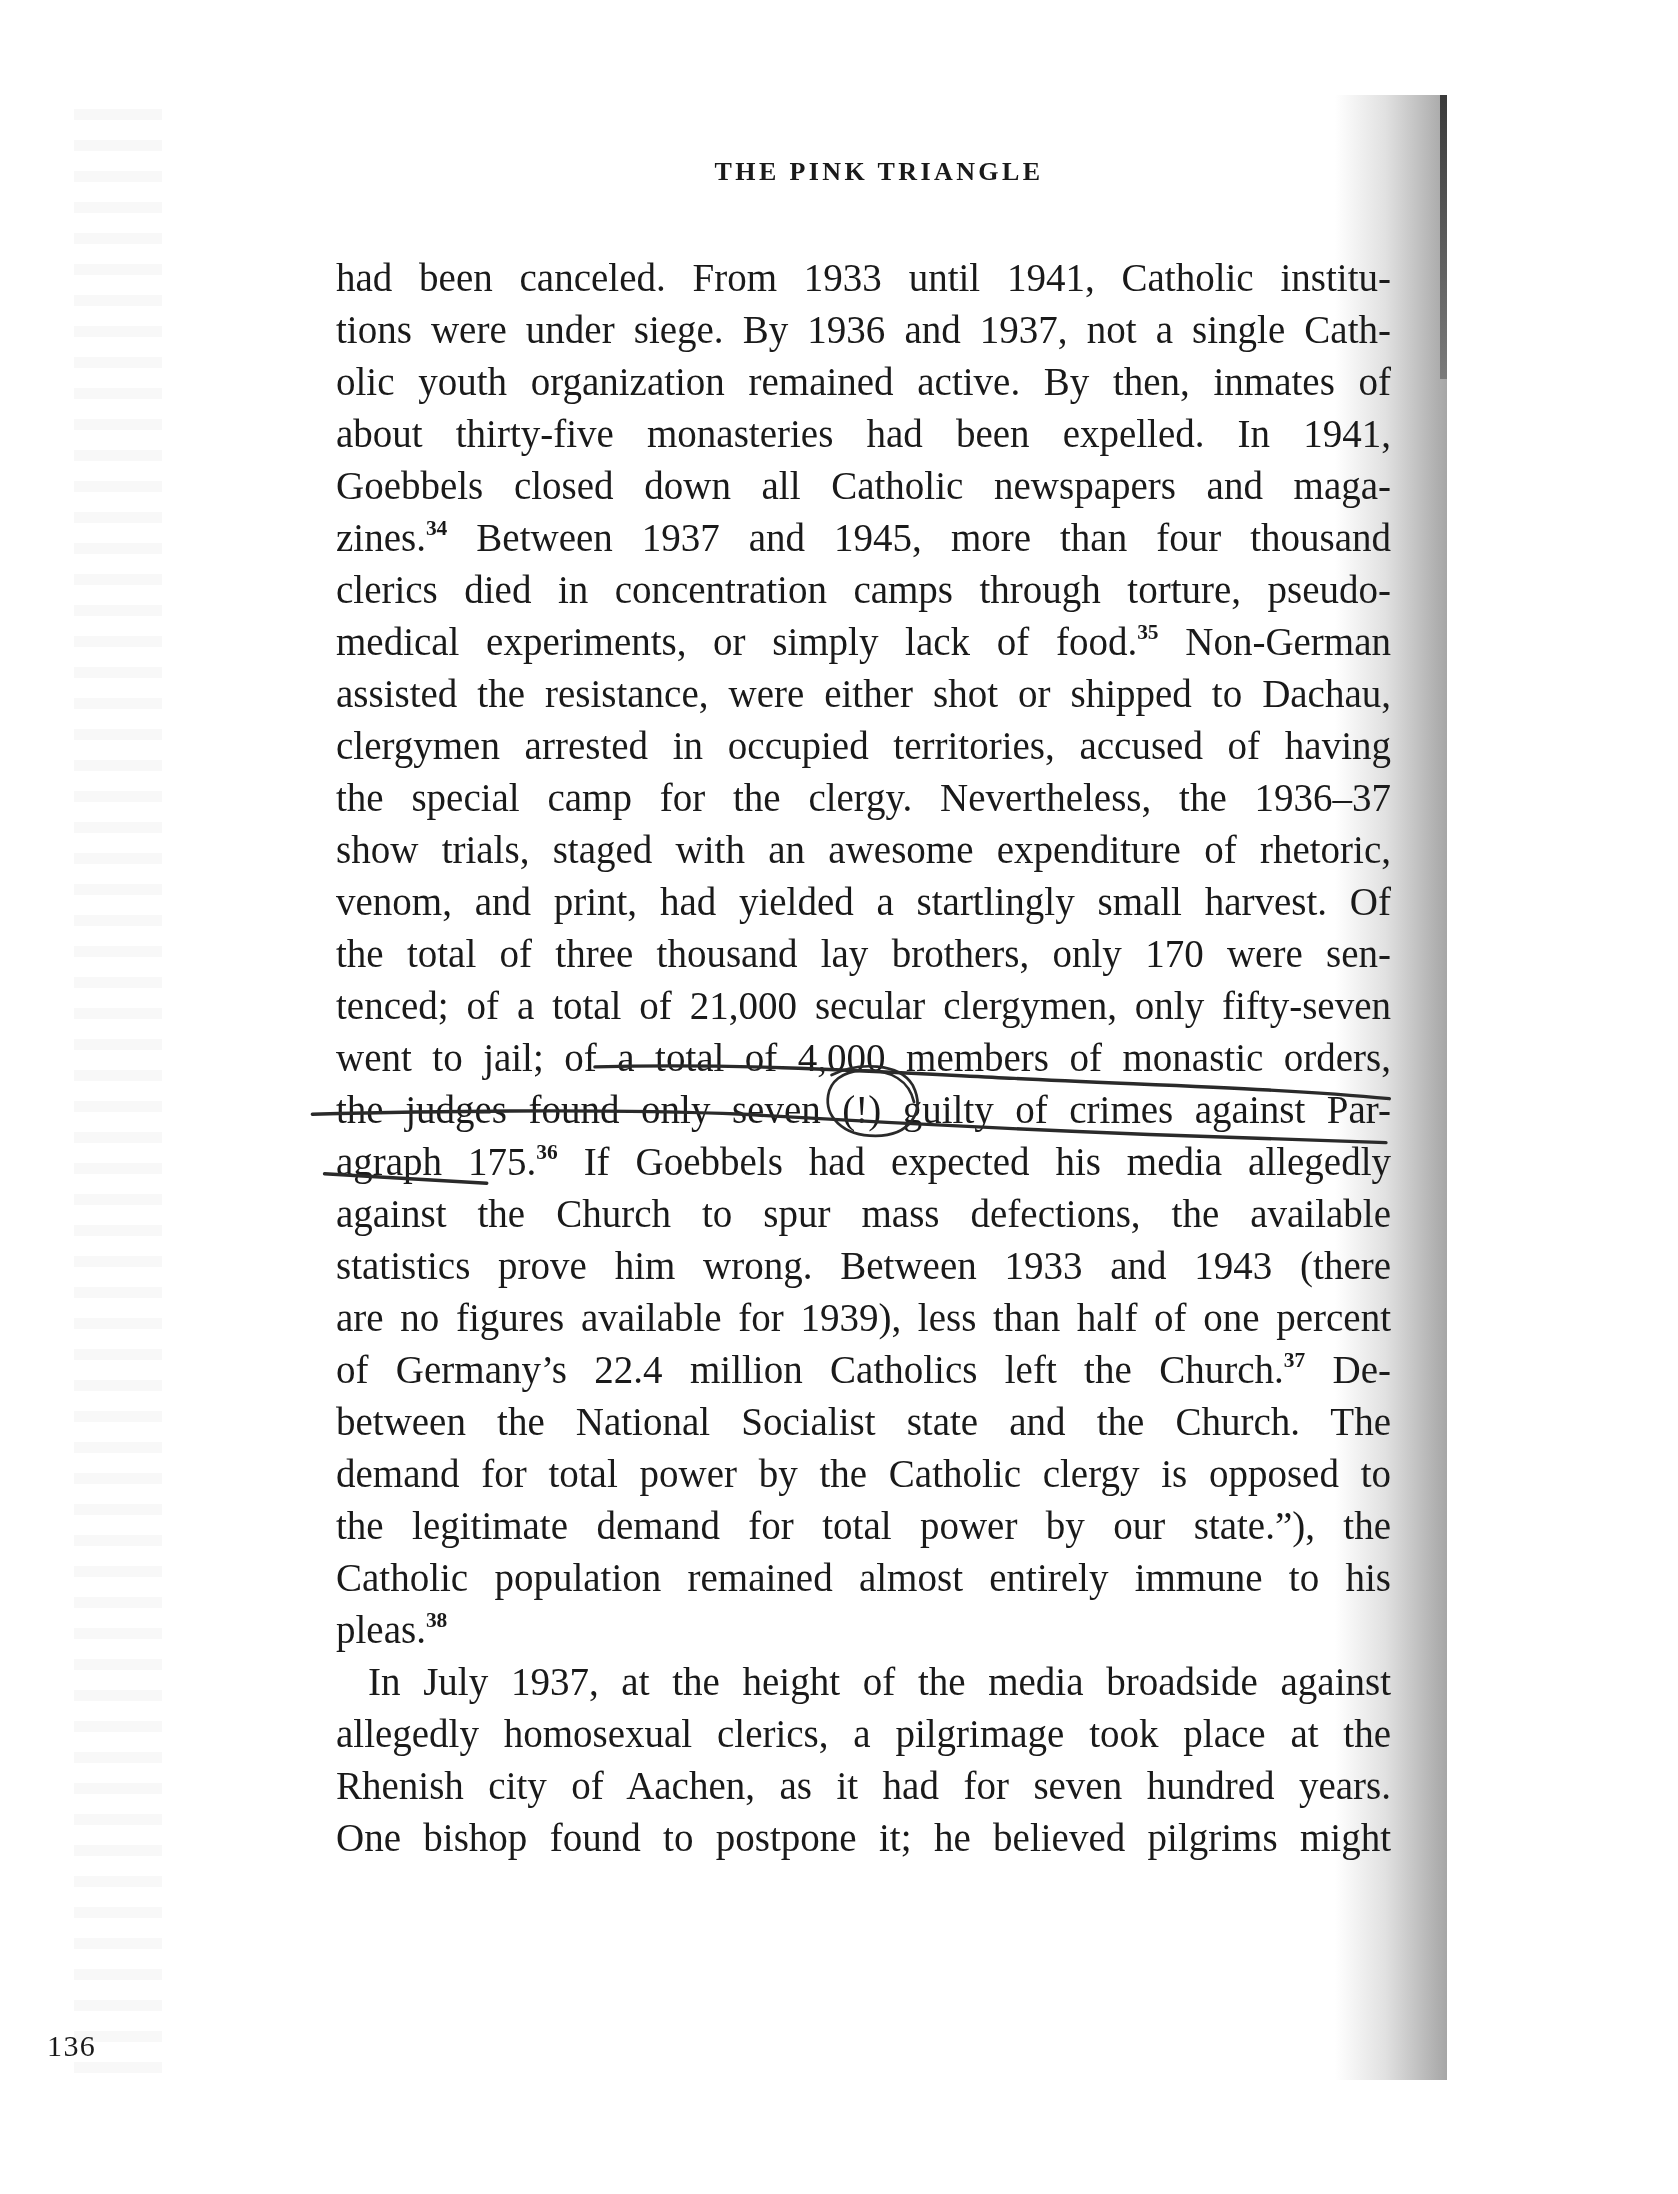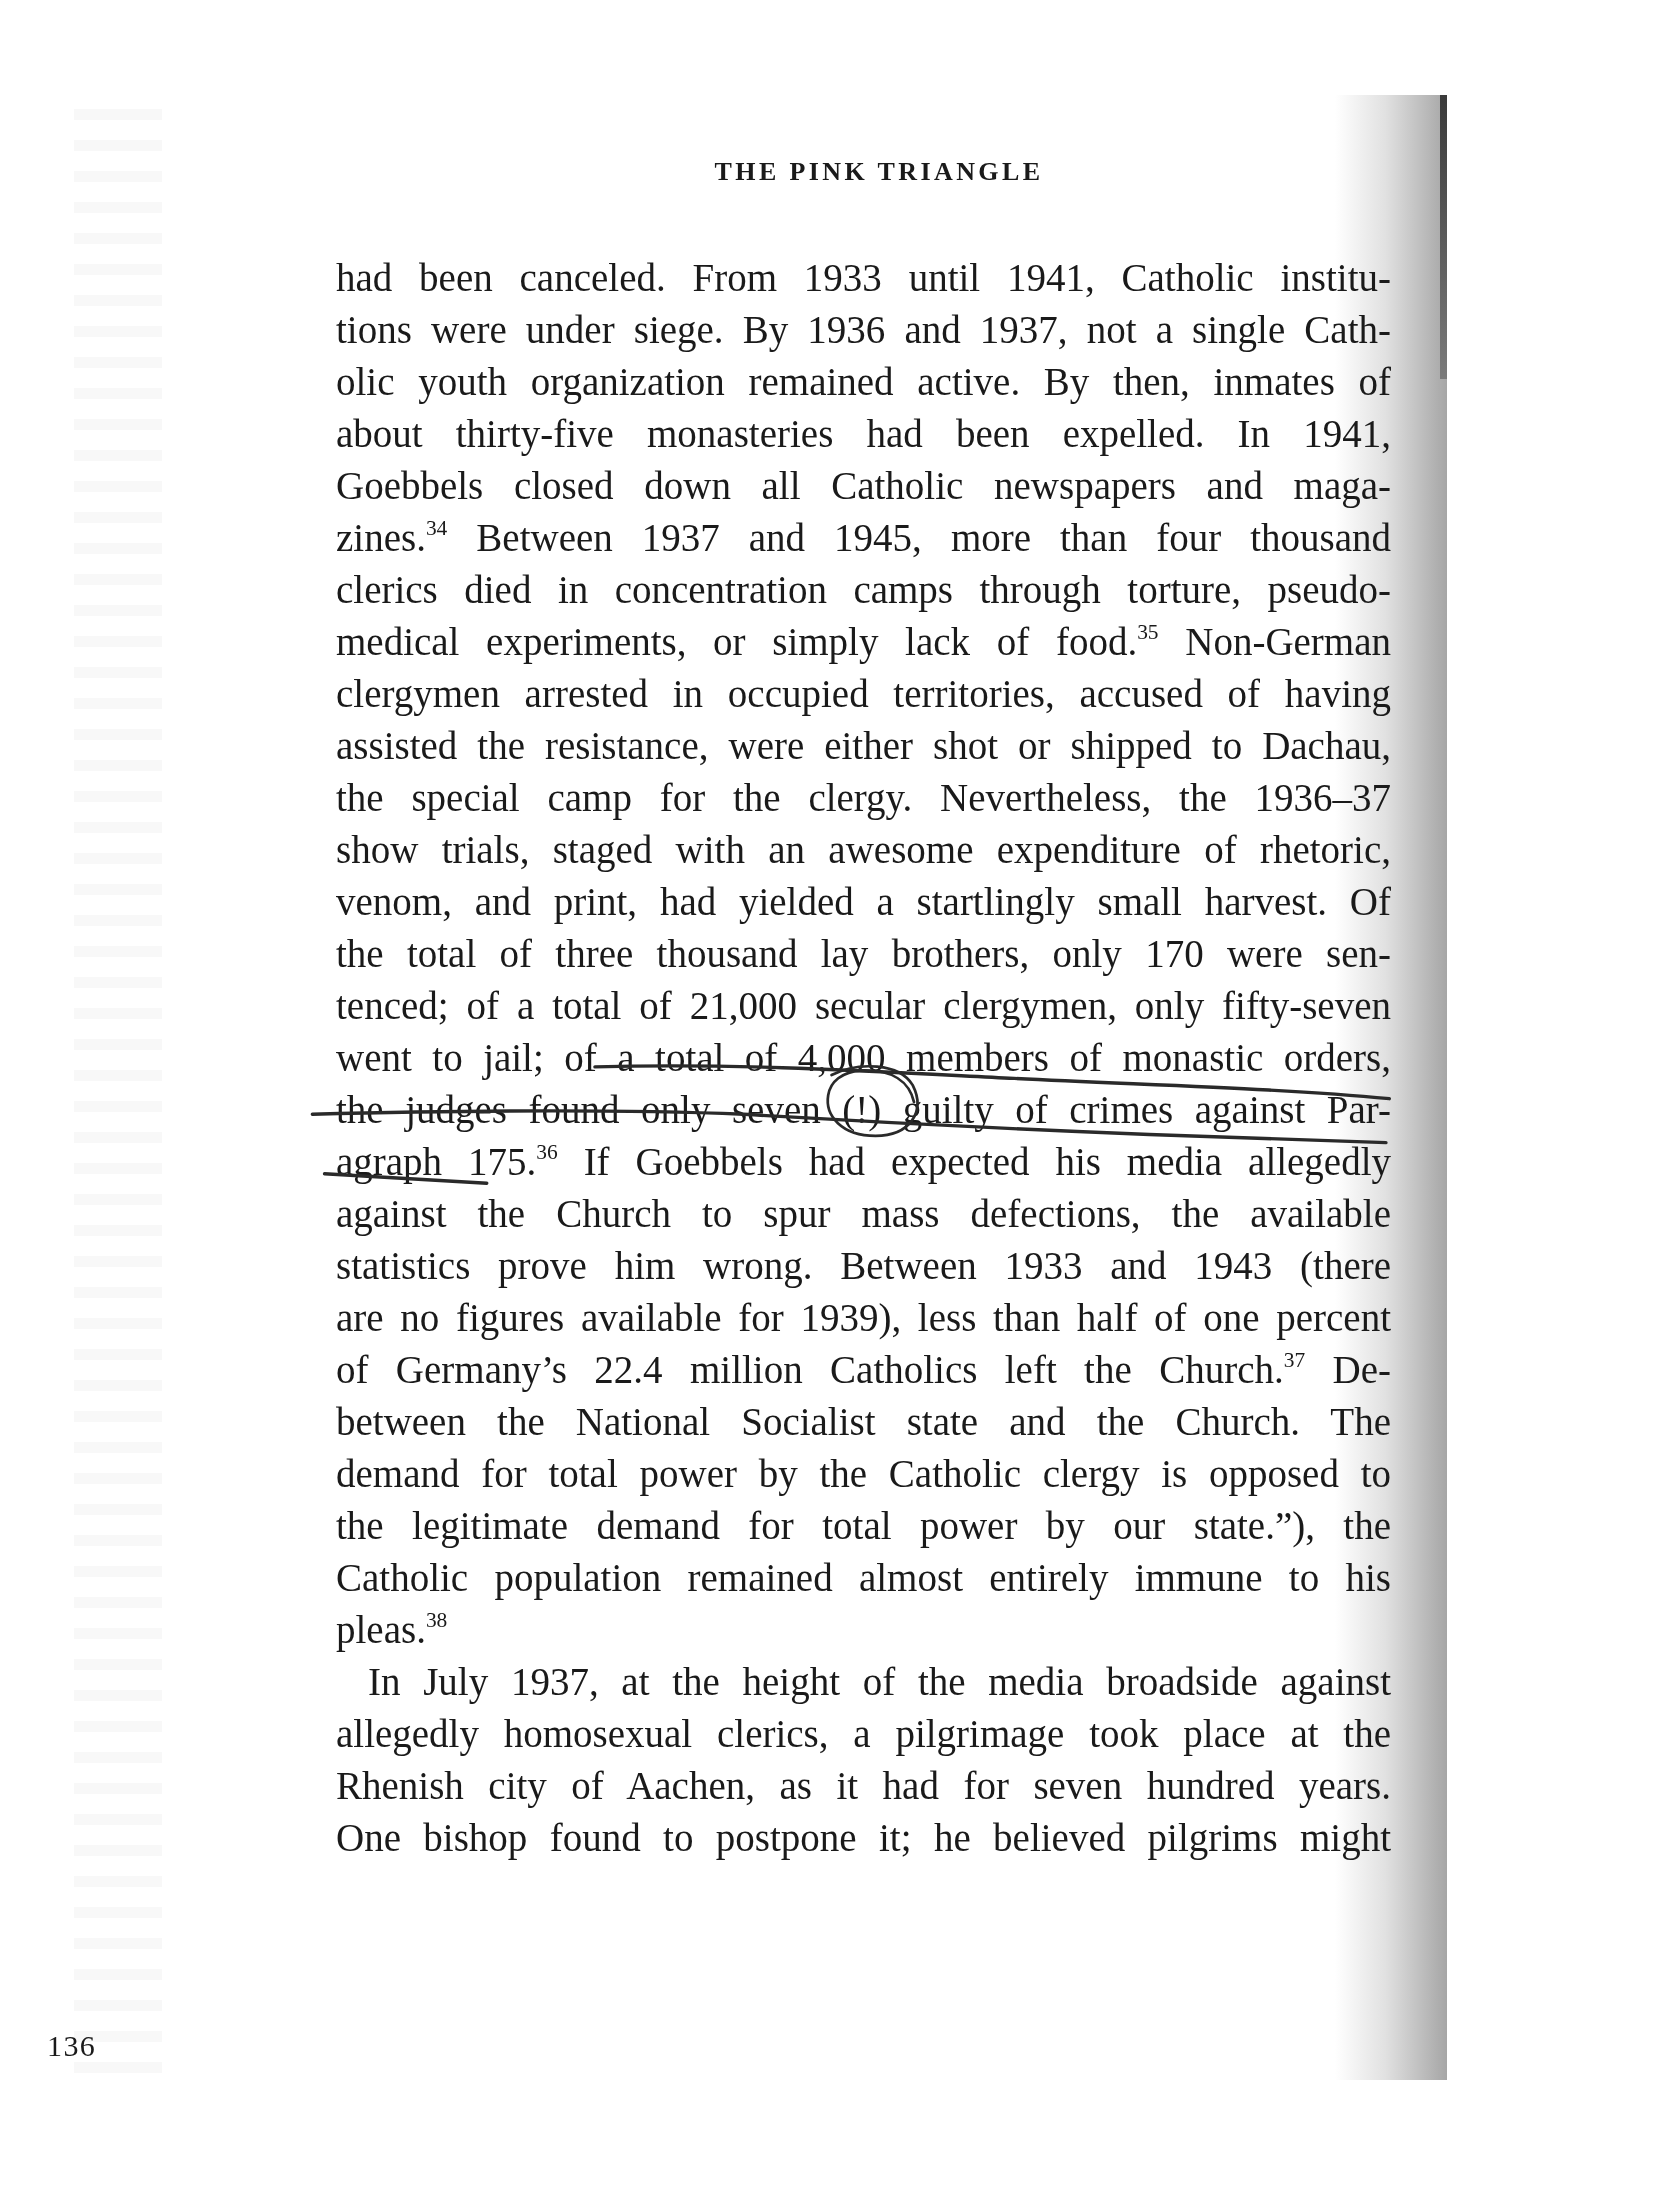--- a/index.html
+++ b/index.html
@@ -72,20 +72,21 @@
     text-align-last: left;
   }
   .line.indent {
     padding-left: 32px;
     box-sizing: border-box;
   }
   sup {
     font-size: 0.55em;
     vertical-align: 0.75em;
     line-height: 0;
+    font-weight: bold;
   }
   .folio {
     position: absolute;
     top: 2029px;
     left: 0;
     width: 100%;
     padding-left: 47px;
     box-sizing: border-box;
     font-size: 30px;
     letter-spacing: 1.4px;
@@ -110,22 +111,22 @@
 
 <div class="text-block">
   <span class="line">had been canceled. From 1933 until 1941, Catholic institu-</span>
   <span class="line">tions were under siege. By 1936 and 1937, not a single Cath-</span>
   <span class="line">olic youth organization remained active. By then, inmates of</span>
   <span class="line">about thirty-five monasteries had been expelled. In 1941,</span>
   <span class="line">Goebbels closed down all Catholic newspapers and maga-</span>
   <span class="line"><span>zines.</span><sup>34</sup><span> Between 1937 and 1945, more than four thousand</span></span>
   <span class="line">clerics died in concentration camps through torture, pseudo-</span>
   <span class="line"><span>medical experiments, or simply lack of food.</span><sup>35</sup><span> Non-German</span></span>
+  <span class="line">assisted the resistance, were either shot or shipped to Dachau,</span>
   <span class="line">clergymen arrested in occupied territories, accused of having</span>
-  <span class="line">assisted the resistance, were either shot or shipped to Dachau,</span>
   <span class="line">the special camp for the clergy. Nevertheless, the 1936–37</span>
   <span class="line">show trials, staged with an awesome expenditure of rhetoric,</span>
   <span class="line">venom, and print, had yielded a startlingly small harvest. Of</span>
   <span class="line">the total of three thousand lay brothers, only 170 were sen-</span>
   <span class="line">tenced; of a total of 21,000 secular clergymen, only fifty-seven</span>
   <span class="line">went to jail; of a total of 4,000 members of monastic orders,</span>
   <span class="line">the judges found only seven (!) guilty of crimes against Par-</span>
   <span class="line"><span>agraph 175.</span><sup>36</sup><span> If Goebbels had expected his media allegedly</span></span>
   <span class="line">against the Church to spur mass defections, the available</span>
   <span class="line">statistics prove him wrong. Between 1933 and 1943 (there</span>

